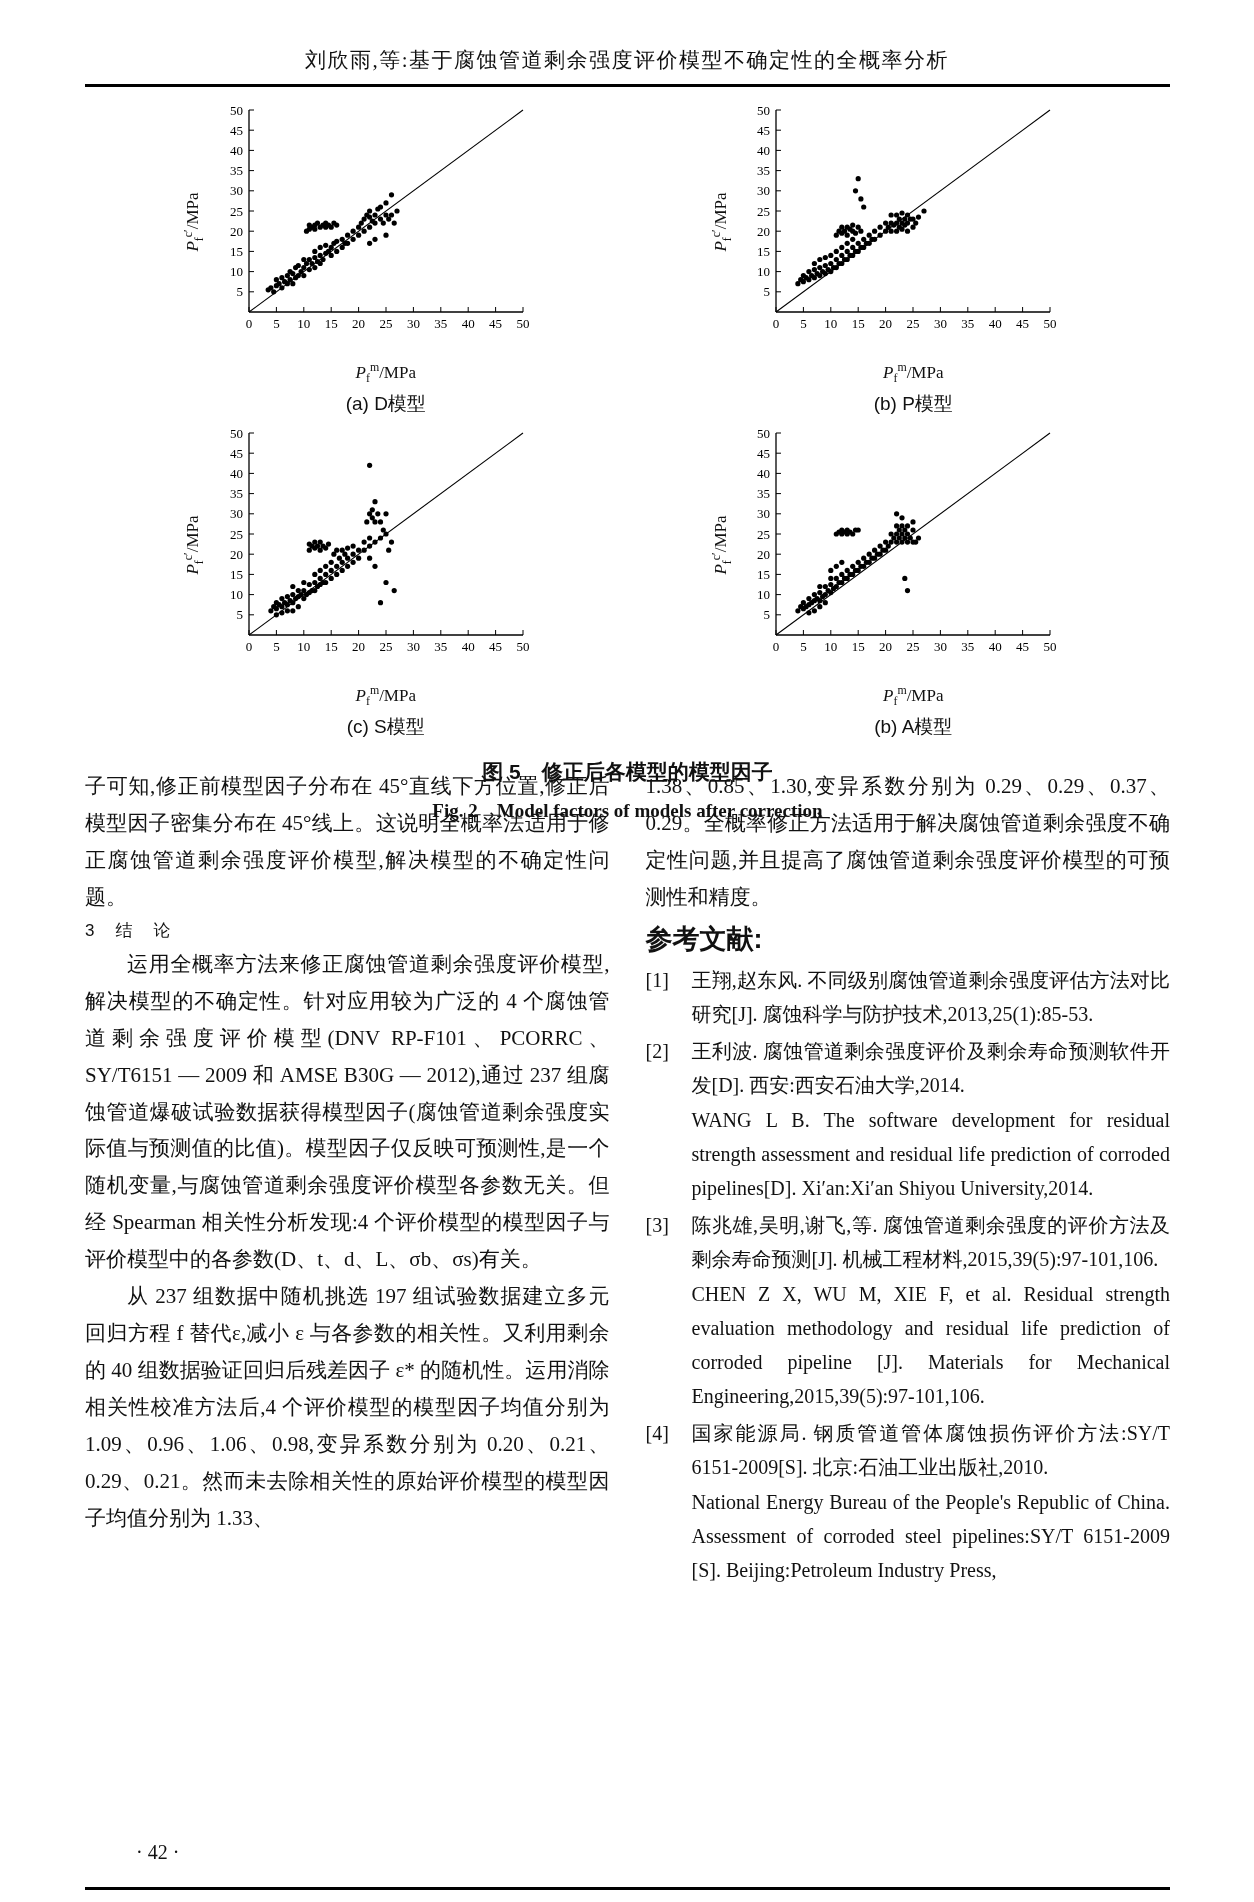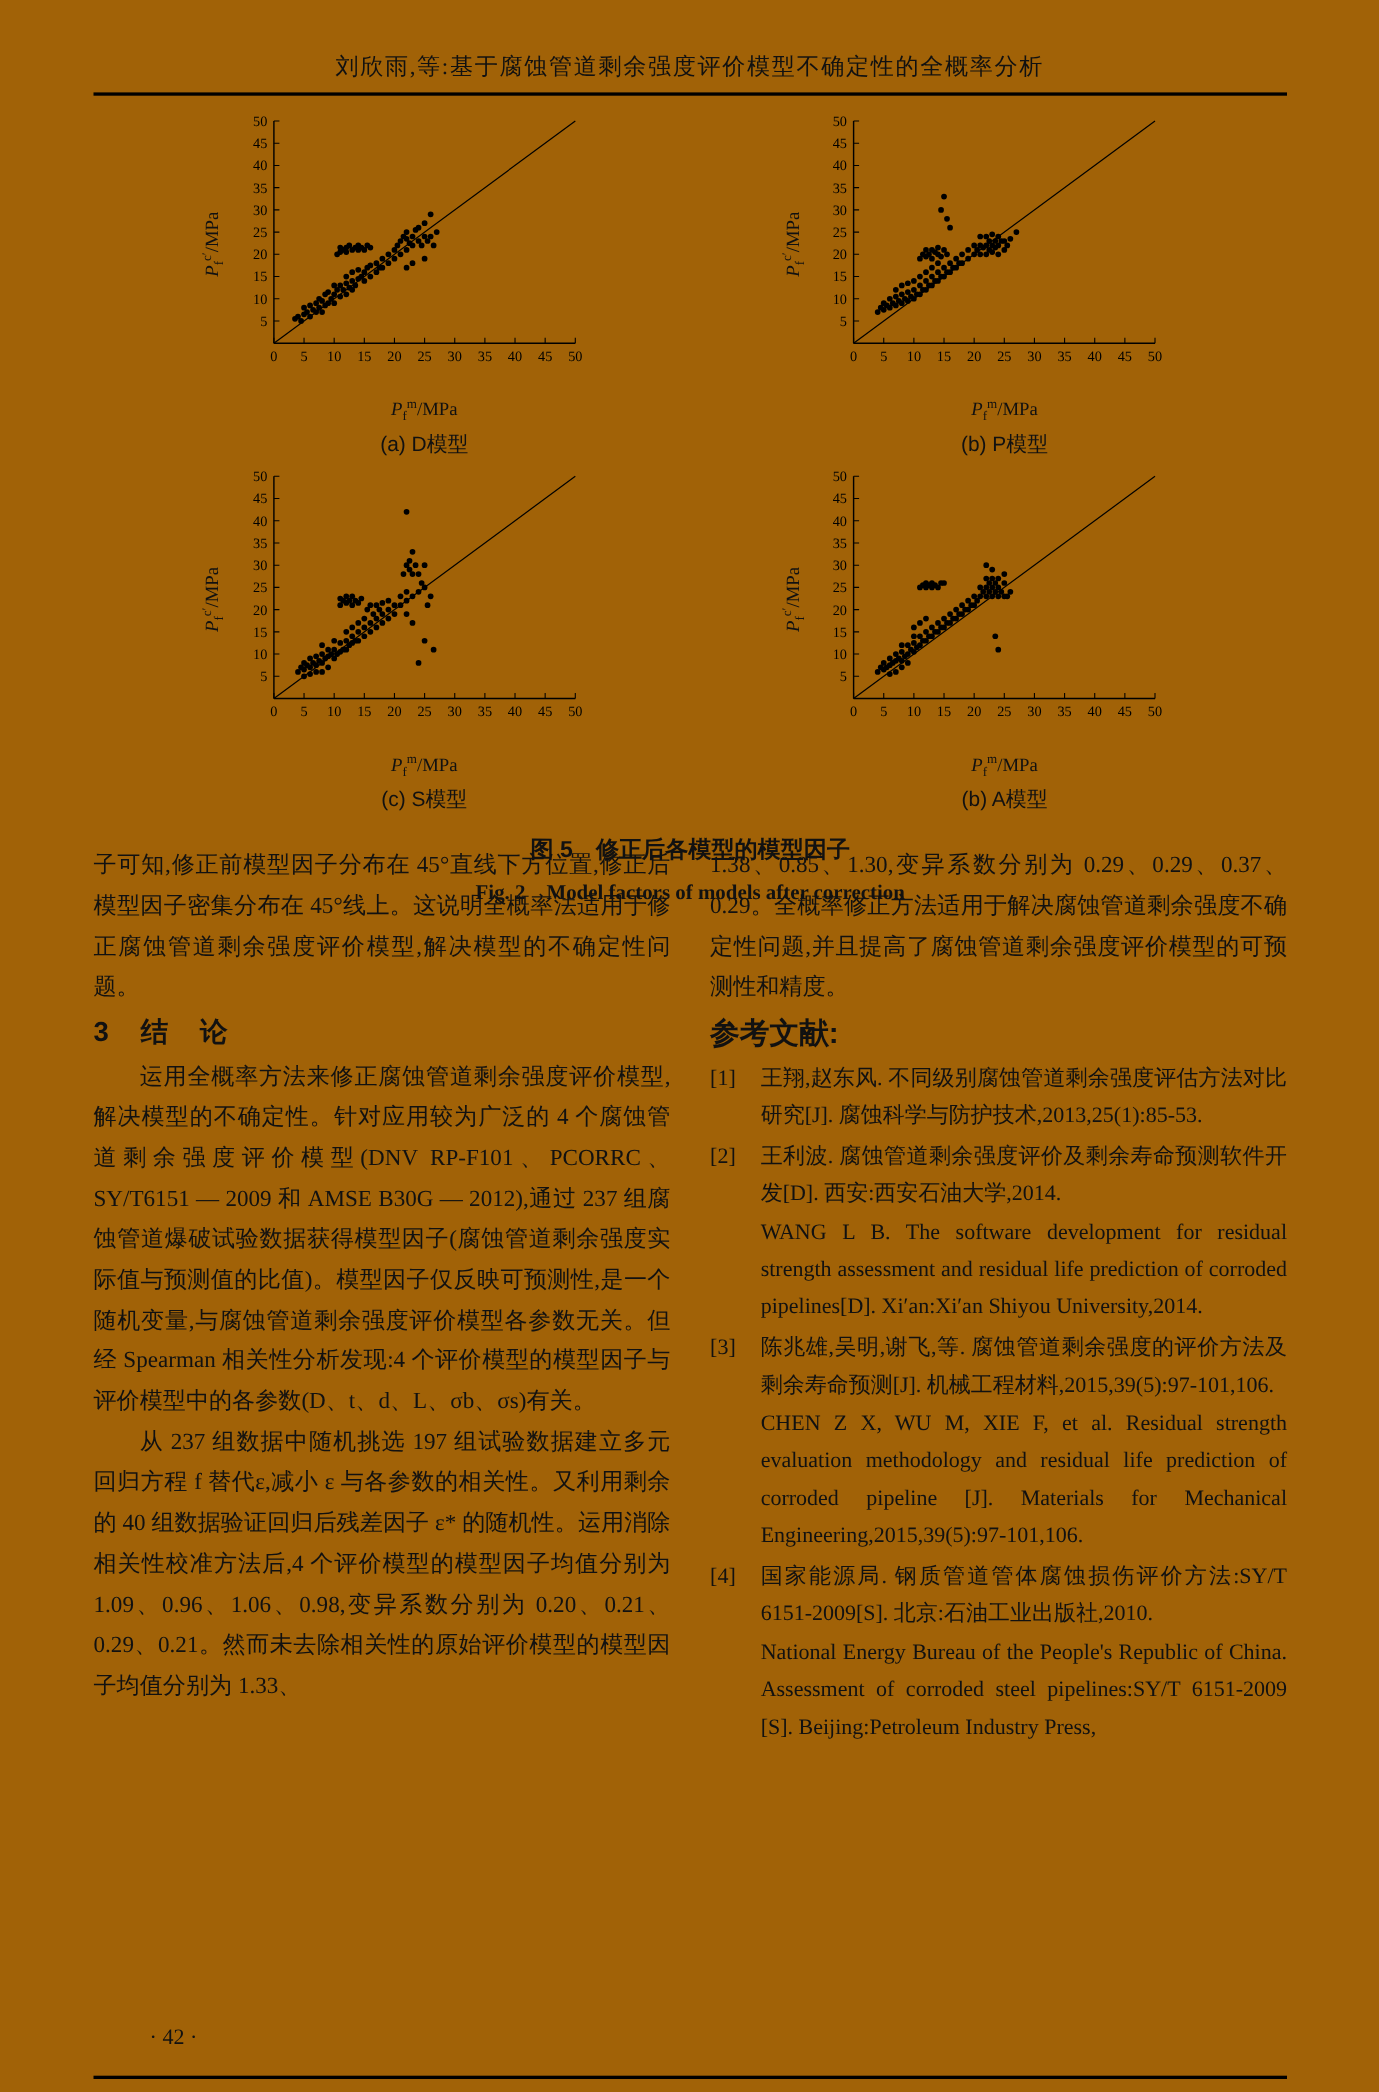--- a/index.html
+++ b/index.html
@@ -1,16 +1,16 @@
 <!DOCTYPE html>
 <html><head>
 <meta charset="utf-8">
 <style>
   html,body{margin:0;padding:0;background:#e8e8e8;}
-  .page{width:1254px;height:1902px;position:relative;background:#a16207;margin:0 auto;
+  .page{width:1254px;height:1902px;position:relative;background:#ffffff;margin:0 auto;
         font-family:"Liberation Serif","DejaVu Serif",serif;color:#111;overflow:hidden;}
   
   .header{position:absolute;top:46px;left:0;right:0;text-align:center;
           font-size:21px;letter-spacing:1.5px;}
   .top-rule{position:absolute;top:84px;left:85px;right:84px;height:3px;background:#000;}
   
   .figure-area{position:absolute;top:102px;left:85px;right:84px;}
   .grid{display:grid;grid-template-columns:1fr 1fr;column-gap:30px;row-gap:2px;
         justify-items:center;padding:0 30px;}
   .subplot{display:flex;align-items:flex-start;}
@@ -24,21 +24,21 @@
   .it{font-style:italic;}
   sub,sup{font-size:70%;}
   .figcap-zh{text-align:center;font-size:21px;font-weight:bold;margin-top:12px;
              font-family:"Liberation Sans","DejaVu Sans",sans-serif;}
   .figcap-en{text-align:center;font-size:19px;font-weight:bold;margin-top:12px;}
   
   .columns{position:absolute;top:768px;left:85px;right:84px;display:flex;gap:36px;justify-content:space-between;}
   .col{flex:1;font-size:21px;line-height:1.76;text-align:justify;min-width:0;}
   .col p{margin:0;}
   .indent{text-indent:2em;}
-  .heading{font-size:25px;font-weight:bold;margin:18px 0 12px;text-indent:0;
+  .heading{font-size:17px;font-weight:normal;margin:18px 0 12px;text-indent:0;
            font-family:"Liberation Sans","DejaVu Sans",sans-serif;letter-spacing:2px;}
   .refhead{font-weight:bold;font-size:27px;margin:14px 0 10px;
            font-family:"Liberation Sans","DejaVu Sans",sans-serif;}
   .ref{display:flex;font-size:20px;line-height:1.7;text-align:justify;margin-bottom:3px;}
   .ref .num{flex:0 0 46px;}
   .ref .body{flex:1;min-width:0;}
   .ref .en{margin-top:1px;}
   .en:empty,.zh:empty{display:none;}
   
   .footer{position:absolute;left:92px;bottom:38px;font-size:20px;margin-left:44px;}

